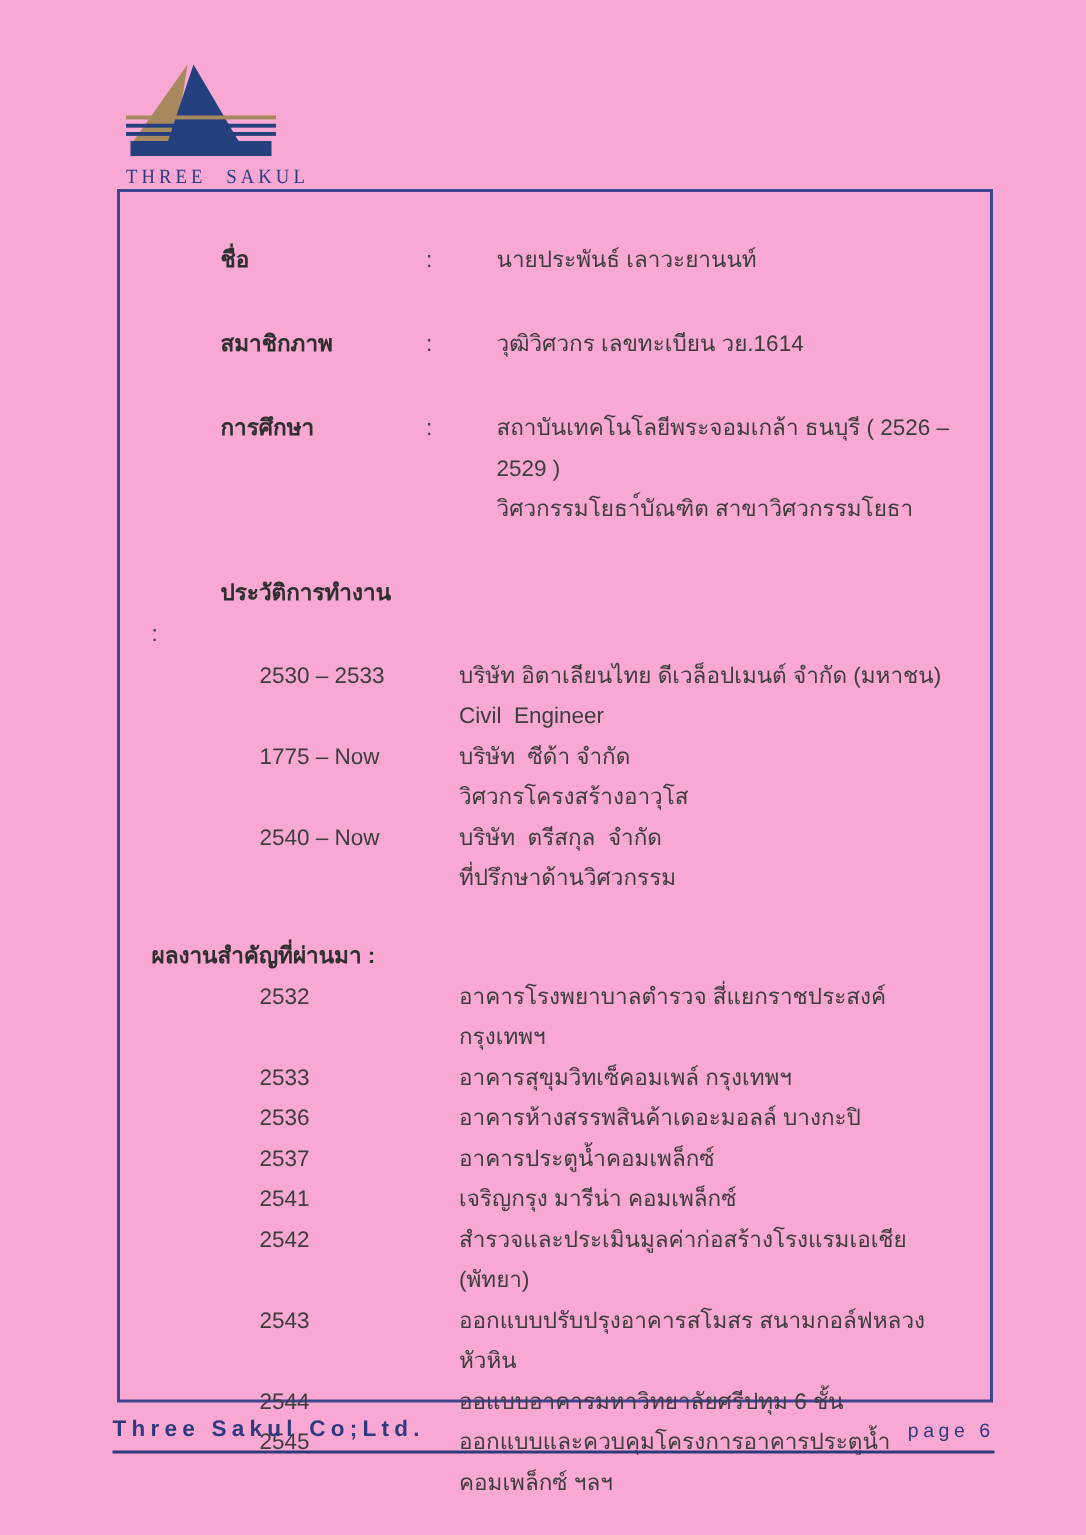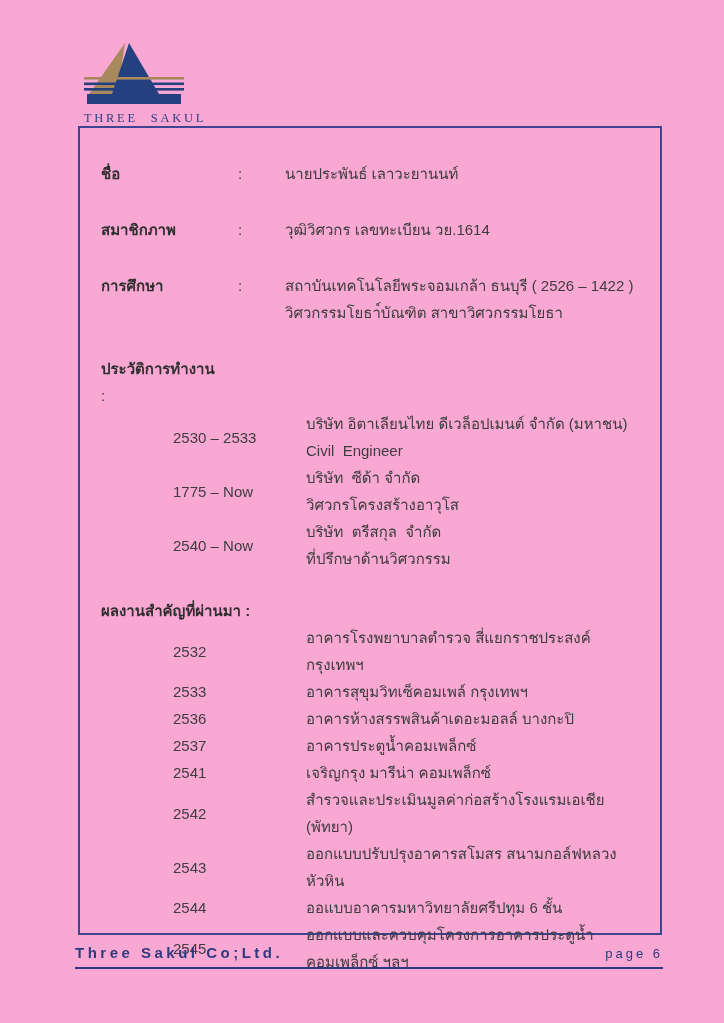--- a/index.html
+++ b/index.html
@@ -9,26 +9,26 @@
   
   .logo{position:absolute;left:84px;top:42px;width:100px;text-align:center;}
   .logo svg{display:block;width:100px;height:66px;margin:0 auto;}
   .logo-text{font-size:12px;letter-spacing:2.6px;word-spacing:7px;color:#2a3c80;margin-top:2px;
              white-space:nowrap;font-family:"Liberation Serif","DejaVu Serif",serif;transform:scale(1.04,1.12);transform-origin:left top;}
 
   
   .content-box{position:absolute;left:78px;top:126px;width:584px;height:809px;box-sizing:border-box;
                border:2px solid #3f4490;padding:32px 18px 0 21px;color:#3d3d3d;}
   .field-row{display:flex;line-height:27px;font-size:15px;margin-bottom:29px;}
-  .lbl{width:137px;flex-shrink:0;font-weight:bold;color:#2f2f2f;}
+  .lbl{width:137px;flex-shrink:0;font-weight:bold;color:#2f2f2f;margin-left:46px;}
   .colon{width:47px;flex-shrink:0;}
   .vals{flex:1;white-space:pre-wrap;}
   .val-line{line-height:27px;}
   .work-label-row{margin-bottom:1px;flex-direction:column;}
-  .entry-row{display:flex;line-height:27px;font-size:15px;align-items:center;}
+  .entry-row{display:flex;line-height:27px;font-size:15px;}
   .period{margin-left:72px;width:133px;flex-shrink:0;}
   .entry-lines{flex:1;white-space:pre-wrap;}
   .works-header{font-weight:bold;font-size:15px;line-height:27px;margin-top:25px;color:#2f2f2f;}
 
   
   .footer{position:absolute;left:75px;top:944px;width:588px;border-bottom:2px solid #2d3a7e;
           display:flex;justify-content:space-between;align-items:flex-end;padding-bottom:6px;}
   .footer-company{font-weight:bold;font-size:15px;letter-spacing:3.5px;color:#2d3a7e;white-space:nowrap;}
   .footer-page{font-size:13px;letter-spacing:3px;color:#2d3a7e;white-space:nowrap;}
 </style>
@@ -57,21 +57,21 @@
           <div class="vals"><div class="val-line">นายประพันธ์ เลาวะยานนท์</div></div>
         </div>
         <div class="field-row">
           <span class="lbl">สมาชิกภาพ</span>
           <span class="colon">:</span>
           <div class="vals"><div class="val-line">วุฒิวิศวกร เลขทะเบียน วย.1614</div></div>
         </div>
         <div class="field-row">
           <span class="lbl">การศึกษา</span>
           <span class="colon">:</span>
-          <div class="vals"><div class="val-line">สถาบันเทคโนโลยีพระจอมเกล้า ธนบุรี ( 2526 – 1422 )</div><div class="val-line">วิศวกรรมโยธา์บัณฑิต สาขาวิศวกรรมโยธา</div></div>
+          <div class="vals"><div class="val-line">สถาบันเทคโนโลยีพระจอมเกล้า ธนบุรี ( 2526 – 2529 )</div><div class="val-line">วิศวกรรมโยธา์บัณฑิต สาขาวิศวกรรมโยธา</div></div>
         </div>
       </div>
     <div id="work-section">
         <div class="field-row work-label-row">
           <span class="lbl">ประวัติการทำงาน</span>
           <span class="colon">:</span>
           <div class="vals"></div>
         </div>
         <div class="entry-row">
           <span class="period">2530 – 2533</span>

